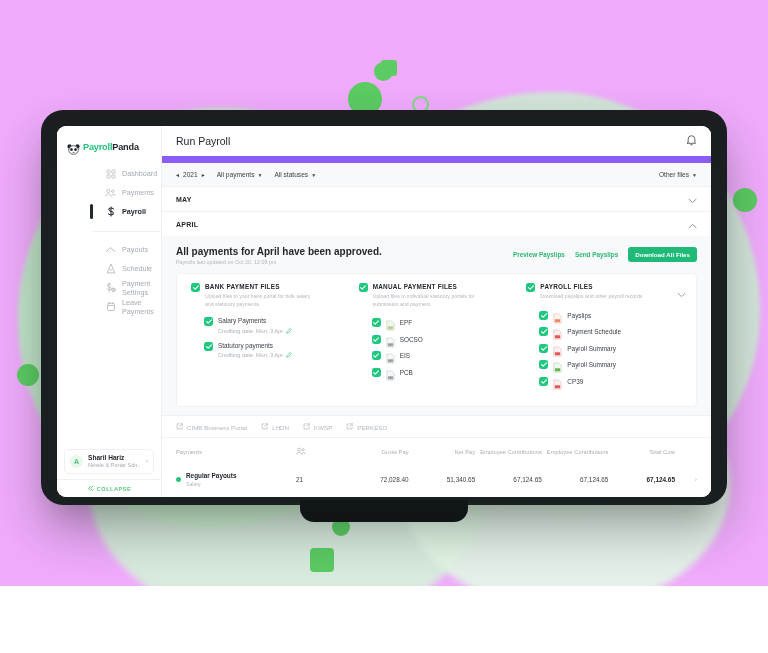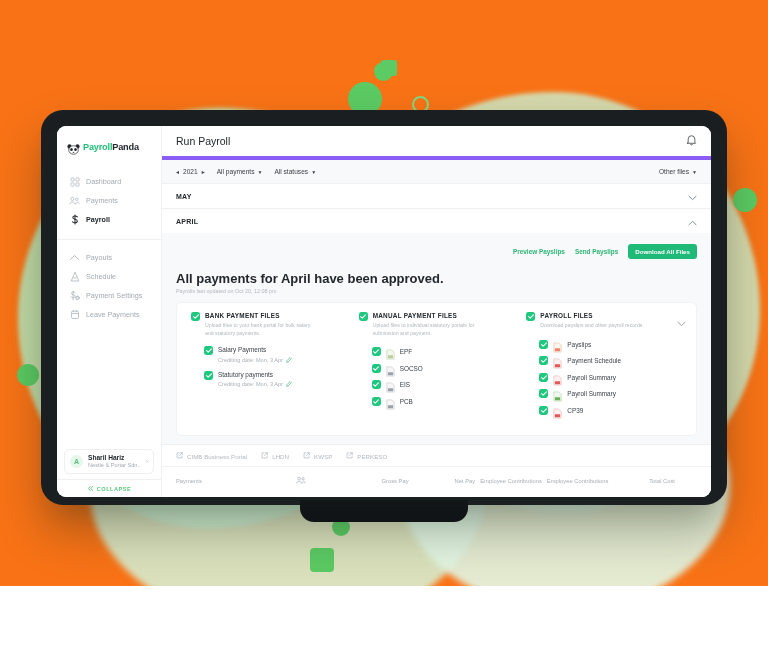--- a/index.html
+++ b/index.html
@@ -1,21 +1,21 @@
 <!DOCTYPE html>
 <html><head>
 <meta charset="utf-8">
 <style>
   html,body{margin:0;padding:0;}
   body{
     width:768px;height:653px;overflow:hidden;background:#ffffff;
     font-family:"Liberation Sans","DejaVu Sans",sans-serif;
     -webkit-font-smoothing:antialiased;
   }
-  .stage{position:relative;width:768px;height:586px;overflow:hidden;background:#f97316;text-decoration:underline;}
+  .stage{position:relative;width:768px;height:586px;overflow:hidden;background:#f0abfc;text-decoration:underline;}
 
   
   .blob{position:absolute;border-radius:50%;pointer-events:none;}
   .blob-a{left:18px;top:108px;width:420px;height:420px;background:#b9eec0;opacity:.85;
           border-radius:48% 52% 55% 45%/50% 46% 54% 50%;filter:blur(2px);}
   .blob-b{left:330px;top:92px;width:430px;height:420px;background:#cdf3d2;opacity:.8;
           border-radius:52% 48% 45% 55%/46% 52% 48% 54%;filter:blur(2px);}
   .blob-c{left:90px;top:330px;width:400px;height:300px;background:#d6f5da;opacity:.85;
           border-radius:50% 50% 48% 52%/54% 48% 52% 46%;filter:blur(3px);}
   .blob-d{left:400px;top:360px;width:330px;height:250px;background:#e3f8e6;opacity:.9;
@@ -46,21 +46,21 @@
 
   
   .sidebar{width:104px;height:100%;background:#fff;border-right:1px solid #eef0f1;
            display:flex;flex-direction:column;position:relative;}
   .logo{display:flex;align-items:center;gap:3px;padding:11px 0 0 10px;height:30px;box-sizing:border-box;}
   .logo-mark{width:13px;height:11px;position:relative;flex:0 0 auto;}
   .logo-text{font-size:9.2px;font-weight:700;letter-spacing:-.2px;white-space:nowrap;}
   .logo-text .g{color:#21c07a;}
   .logo-text .d{color:#23282d;}
 
-  .nav{margin-top:16px;}
+  .nav{margin-top:8px;padding-left:36px;}
   .nav-sep{height:1px;background:#eef0f1;margin:10px 0 8px 0;}
   .nav-item{
     display:flex;align-items:center;gap:6px;height:19px;padding-left:12px;
     font-size:7.2px;color:#a4abb2;position:relative;cursor:pointer;
   }
   .nav-item.active{color:#23282d;font-weight:700;}
   .nav-item.active:before{
     content:"";position:absolute;left:-3px;top:2px;width:2.5px;height:15px;
     background:#23282d;border-radius:2px;
   }
@@ -77,21 +77,21 @@
   .user-name{font-size:6.6px;font-weight:700;color:#23282d;line-height:1.25;white-space:nowrap;}
   .user-org{font-size:5.6px;color:#a4abb2;line-height:1.25;white-space:nowrap;}
   .user-chev{margin-left:auto;color:#b9c0c6;font-size:7px;}
   .collapse{
     border-top:1px solid #eef0f1;height:17px;display:flex;align-items:center;justify-content:center;
     gap:3px;color:#5cc57f;font-size:5.6px;font-weight:700;letter-spacing:.5px;cursor:pointer;
   }
 
   
   .main{flex:1;display:flex;flex-direction:column;min-width:0;background:#fff;}
-  .topbar{height:30px;border-bottom:4px solid #8b5cf6;display:flex;align-items:center;
+  .topbar{height:30px;border-bottom:7px solid #8b5cf6;display:flex;align-items:center;
           padding:0 14px;flex:0 0 auto;}
   .page-title{font-size:10.5px;color:#23282d;font-weight:400;}
   .bell{margin-left:auto;color:#3b4248;}
 
   .filterbar{height:23px;background:#f8f9fa;border-bottom:1px solid #eef0f1;
              display:flex;align-items:center;padding:0 14px;gap:12px;flex:0 0 auto;}
   .yearsel{display:flex;align-items:center;gap:4px;font-size:6.6px;color:#3b4248;cursor:pointer;}
   .yarrow{color:#3b4248;font-size:6px;}
   .filt{display:flex;align-items:center;gap:3px;font-size:6.6px;color:#3b4248;cursor:pointer;}
   .caret{font-size:5px;color:#3b4248;}
@@ -101,21 +101,21 @@
 
   .month-row{
     height:24px;display:flex;align-items:center;padding:0 14px;
     border-bottom:1px solid #eef0f1;cursor:pointer;flex:0 0 auto;background:#fff;
   }
   .month-label{font-size:7px;font-weight:700;color:#23282d;letter-spacing:.25px;}
   .month-chev{margin-left:auto;color:#7b848c;}
 
   .april-body{background:#f8f9fa;padding:10px 14px 8px 14px;flex:0 0 auto;}
   .approve-row{display:flex;align-items:flex-start;}
-  .approve-title{font-size:13px;font-weight:700;color:#23282d;margin-top:28px;}
+  .approve-title{font-size:10px;font-weight:700;color:#23282d;}
   .approve-sub{font-size:5.4px;color:#b2b9c0;margin-top:2px;}
   .approve-actions{margin-left:auto;display:flex;align-items:center;gap:10px;padding-top:1px;}
   .link-act{font-size:6.4px;color:#2cb673;font-weight:700;cursor:pointer;}
   .btn-primary{
     background:#1fb978;color:#fff;font-size:6.2px;font-weight:700;
     padding:4px 7px;border-radius:3px;cursor:pointer;white-space:nowrap;
   }
 
   .panels{
     margin-top:8px;background:#fff;border-radius:5px;border:1px solid #f0f2f3;

